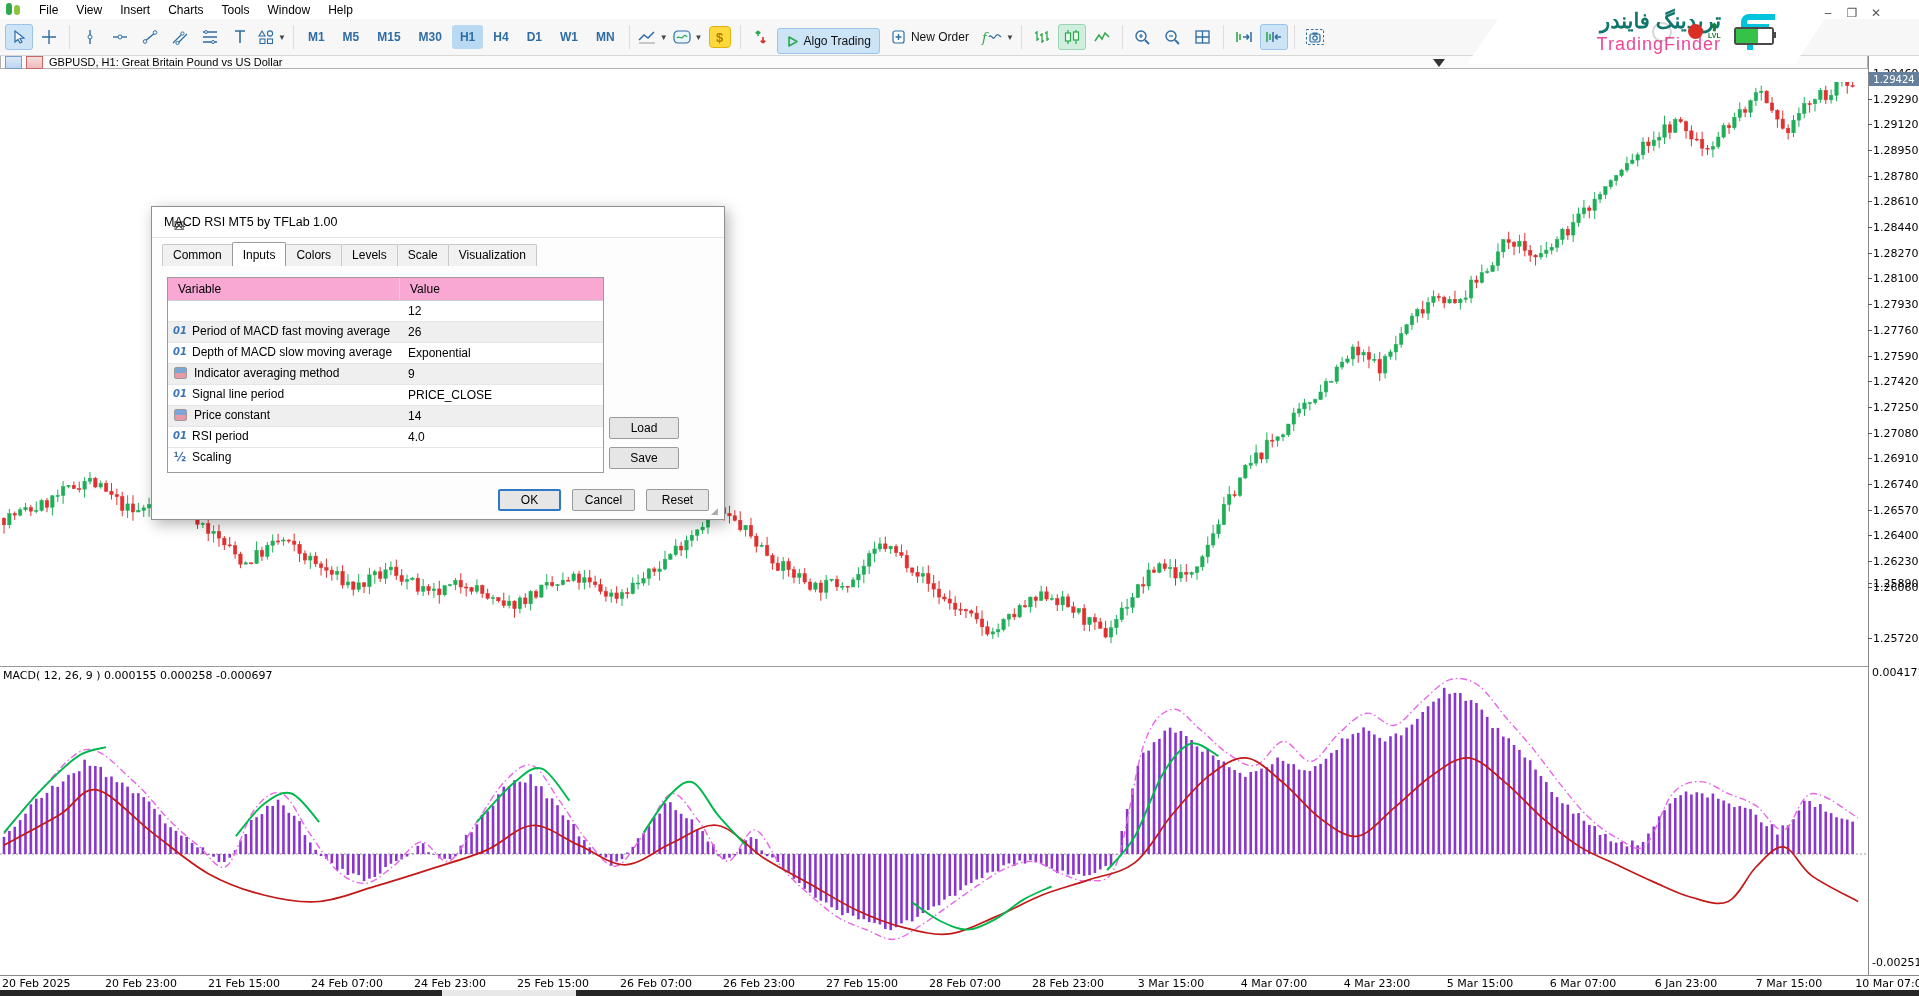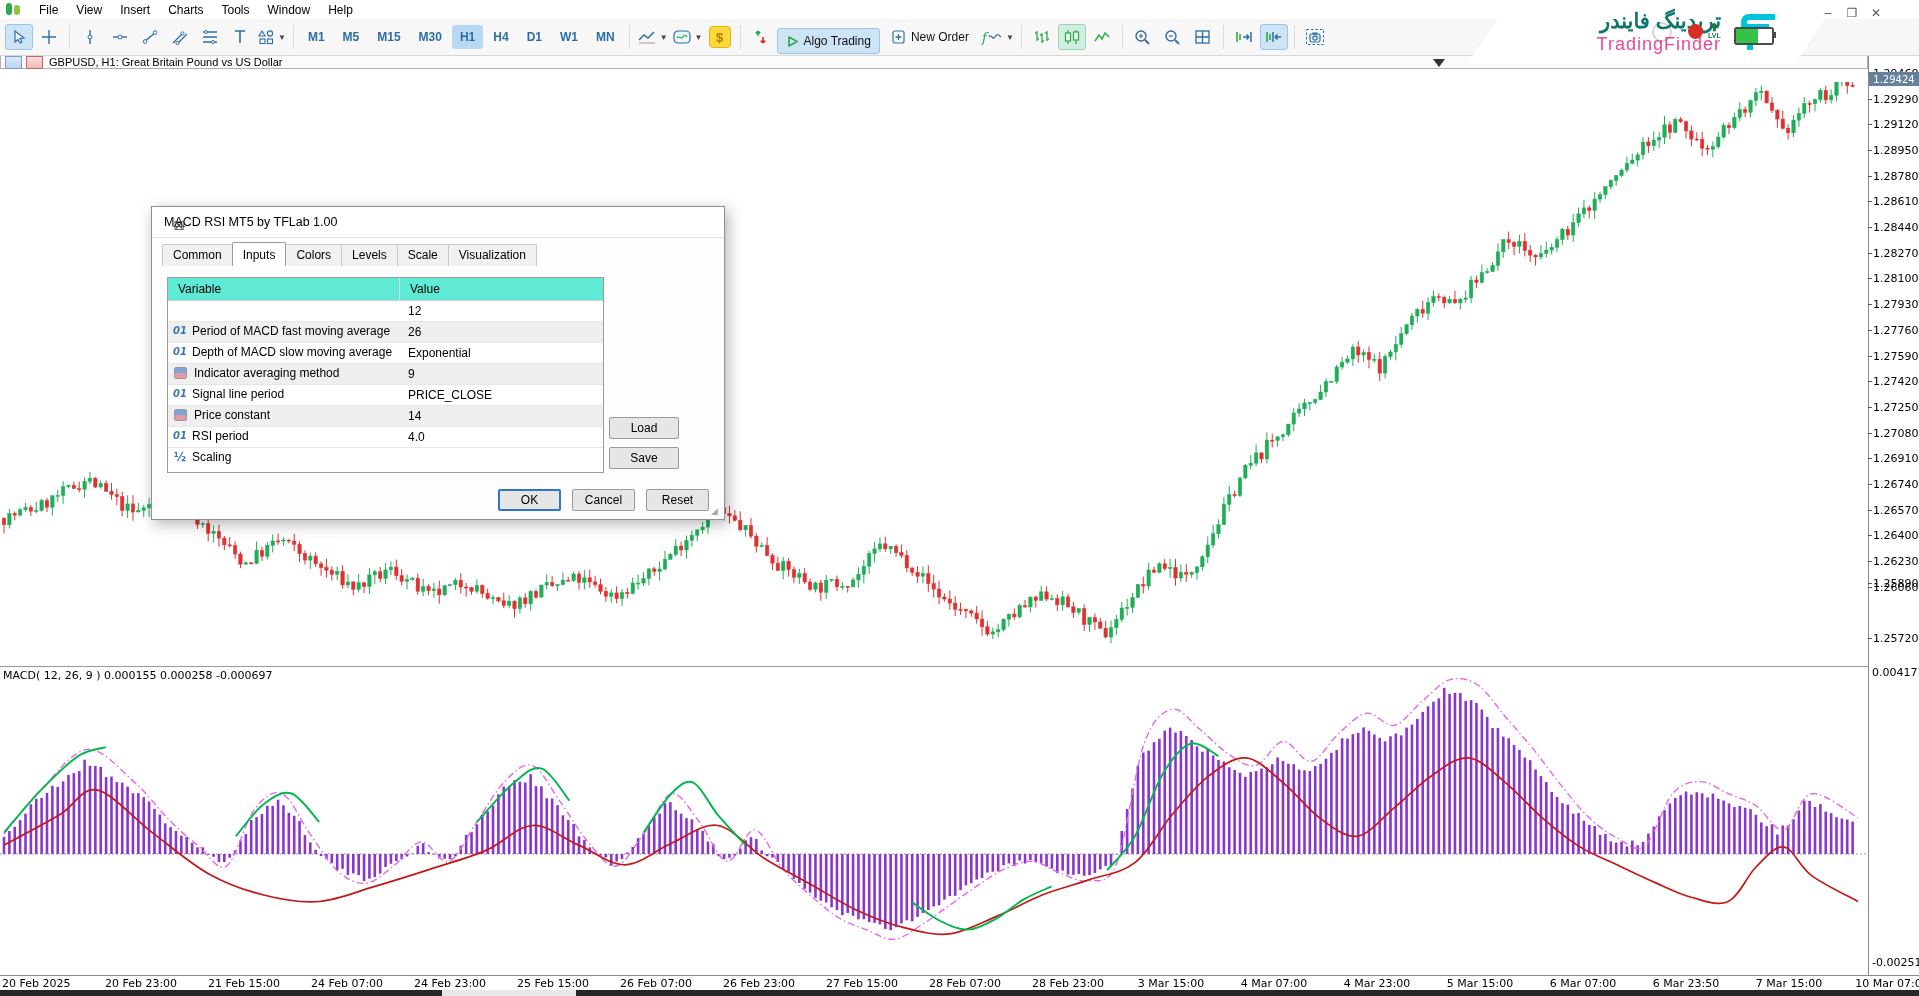--- a/index.html
+++ b/index.html
@@ -44,21 +44,21 @@
   
   .dialog{position:absolute;left:151px;top:206px;width:572px;height:312px;background:#fdfdfd;border:1px solid #8f8f8f;box-shadow:3px 4px 14px rgba(0,0,0,.30);z-index:10;font-size:12px;}
   .dlg-title{position:absolute;top:0;left:0;right:0;height:30px;background:#fff;border-bottom:1px solid #e3e3e3;}
   .dlg-title span{position:absolute;left:12px;top:8px;font-size:12.5px;}
   .dlg-ctl{position:absolute;top:4px;width:30px;height:21px;display:flex;align-items:center;justify-content:center;color:#444;font-size:11px;}
   .dlg-min{right:84px;} .dlg-max{right:44px;} .dlg-close{right:6px;}
   .tabs{position:absolute;top:36px;left:10px;right:10px;height:23px;display:flex;align-items:flex-end;}
   .tab{padding:3px 10px 4px;border:1px solid #c8c8c8;border-bottom:none;background:#f1f1f1;margin-right:-1px;font-size:12px;position:relative;border-radius:2px 2px 0 0;}
   .tab.active{background:#fff;padding-top:5px;z-index:2;border-color:#9a9a9a;}
   .dlg-table{position:absolute;left:15px;top:70px;width:437px;height:196px;border:1px solid #9a9a9a;background:#fff;box-sizing:border-box;overflow:hidden;}
-  .thead{display:flex;height:22px;line-height:22px;border-bottom:1px solid #d0d0d0;background:#5eead4;}
+  .thead{display:flex;height:22px;line-height:22px;border-bottom:1px solid #d0d0d0;background:#f9a8d4;}
   .thead div{padding-left:10px;box-sizing:border-box;}
   .col1{width:232px;border-right:1px solid #d9d9d9;box-sizing:border-box;}
   .col2{flex:1;padding-left:8px;box-sizing:border-box;}
   .trow{display:flex;height:20px;line-height:20px;border-bottom:1px solid #e6e6e6;}
   .trow.alt{background:#efefef;}
   .trow .col1{display:flex;align-items:center;margin-top:30px;}
   .ricon{width:24px;text-align:center;flex:none;font-family:"DejaVu Sans",sans-serif;}
   .ricon.int{color:#3c74b4;font-size:10px;font-weight:bold;font-style:italic;}
   .ricon.dbl{color:#3c74b4;font-size:12px;font-weight:bold;}
   .enumic{display:inline-block;width:11px;height:10px;margin:0 7px 0 6px;border-radius:2px;background:linear-gradient(#7aa7d8 0 45%,#e89aa4 45% 100%);border:1px solid #9a9a9a;}
@@ -1381,21 +1381,21 @@
     <div class="ttick" style="left: 656px; transform: translateX(-50%);">26 Feb 07:00</div>
     <div class="ttick" style="left: 759px; transform: translateX(-50%);">26 Feb 23:00</div>
     <div class="ttick" style="left: 862px; transform: translateX(-50%);">27 Feb 15:00</div>
     <div class="ttick" style="left: 965px; transform: translateX(-50%);">28 Feb 07:00</div>
     <div class="ttick" style="left: 1068px; transform: translateX(-50%);">28 Feb 23:00</div>
     <div class="ttick" style="left: 1171px; transform: translateX(-50%);">3 Mar 15:00</div>
     <div class="ttick" style="left: 1274px; transform: translateX(-50%);">4 Mar 07:00</div>
     <div class="ttick" style="left: 1377px; transform: translateX(-50%);">4 Mar 23:00</div>
     <div class="ttick" style="left: 1480px; transform: translateX(-50%);">5 Mar 15:00</div>
     <div class="ttick" style="left: 1583px; transform: translateX(-50%);">6 Mar 07:00</div>
-    <div class="ttick" style="left: 1686px; transform: translateX(-50%);">6 Mar 23:50</div>
+    <div class="ttick" style="left: 1686px; transform: translateX(-50%);">6 Jan 23:00</div>
     <div class="ttick" style="left: 1789px; transform: translateX(-50%);">7 Mar 15:00</div>
     <div class="ttick" style="left: 1892px; transform: translateX(-50%);">10 Mar 07:00</div>
   </div>
 <div class="taskstrip">
     <i></i>
   </div>
 
 <div class="dialog">
   <div class="dlg-title">
     <span>MACD RSI MT5 by TFLab 1.00</span>

